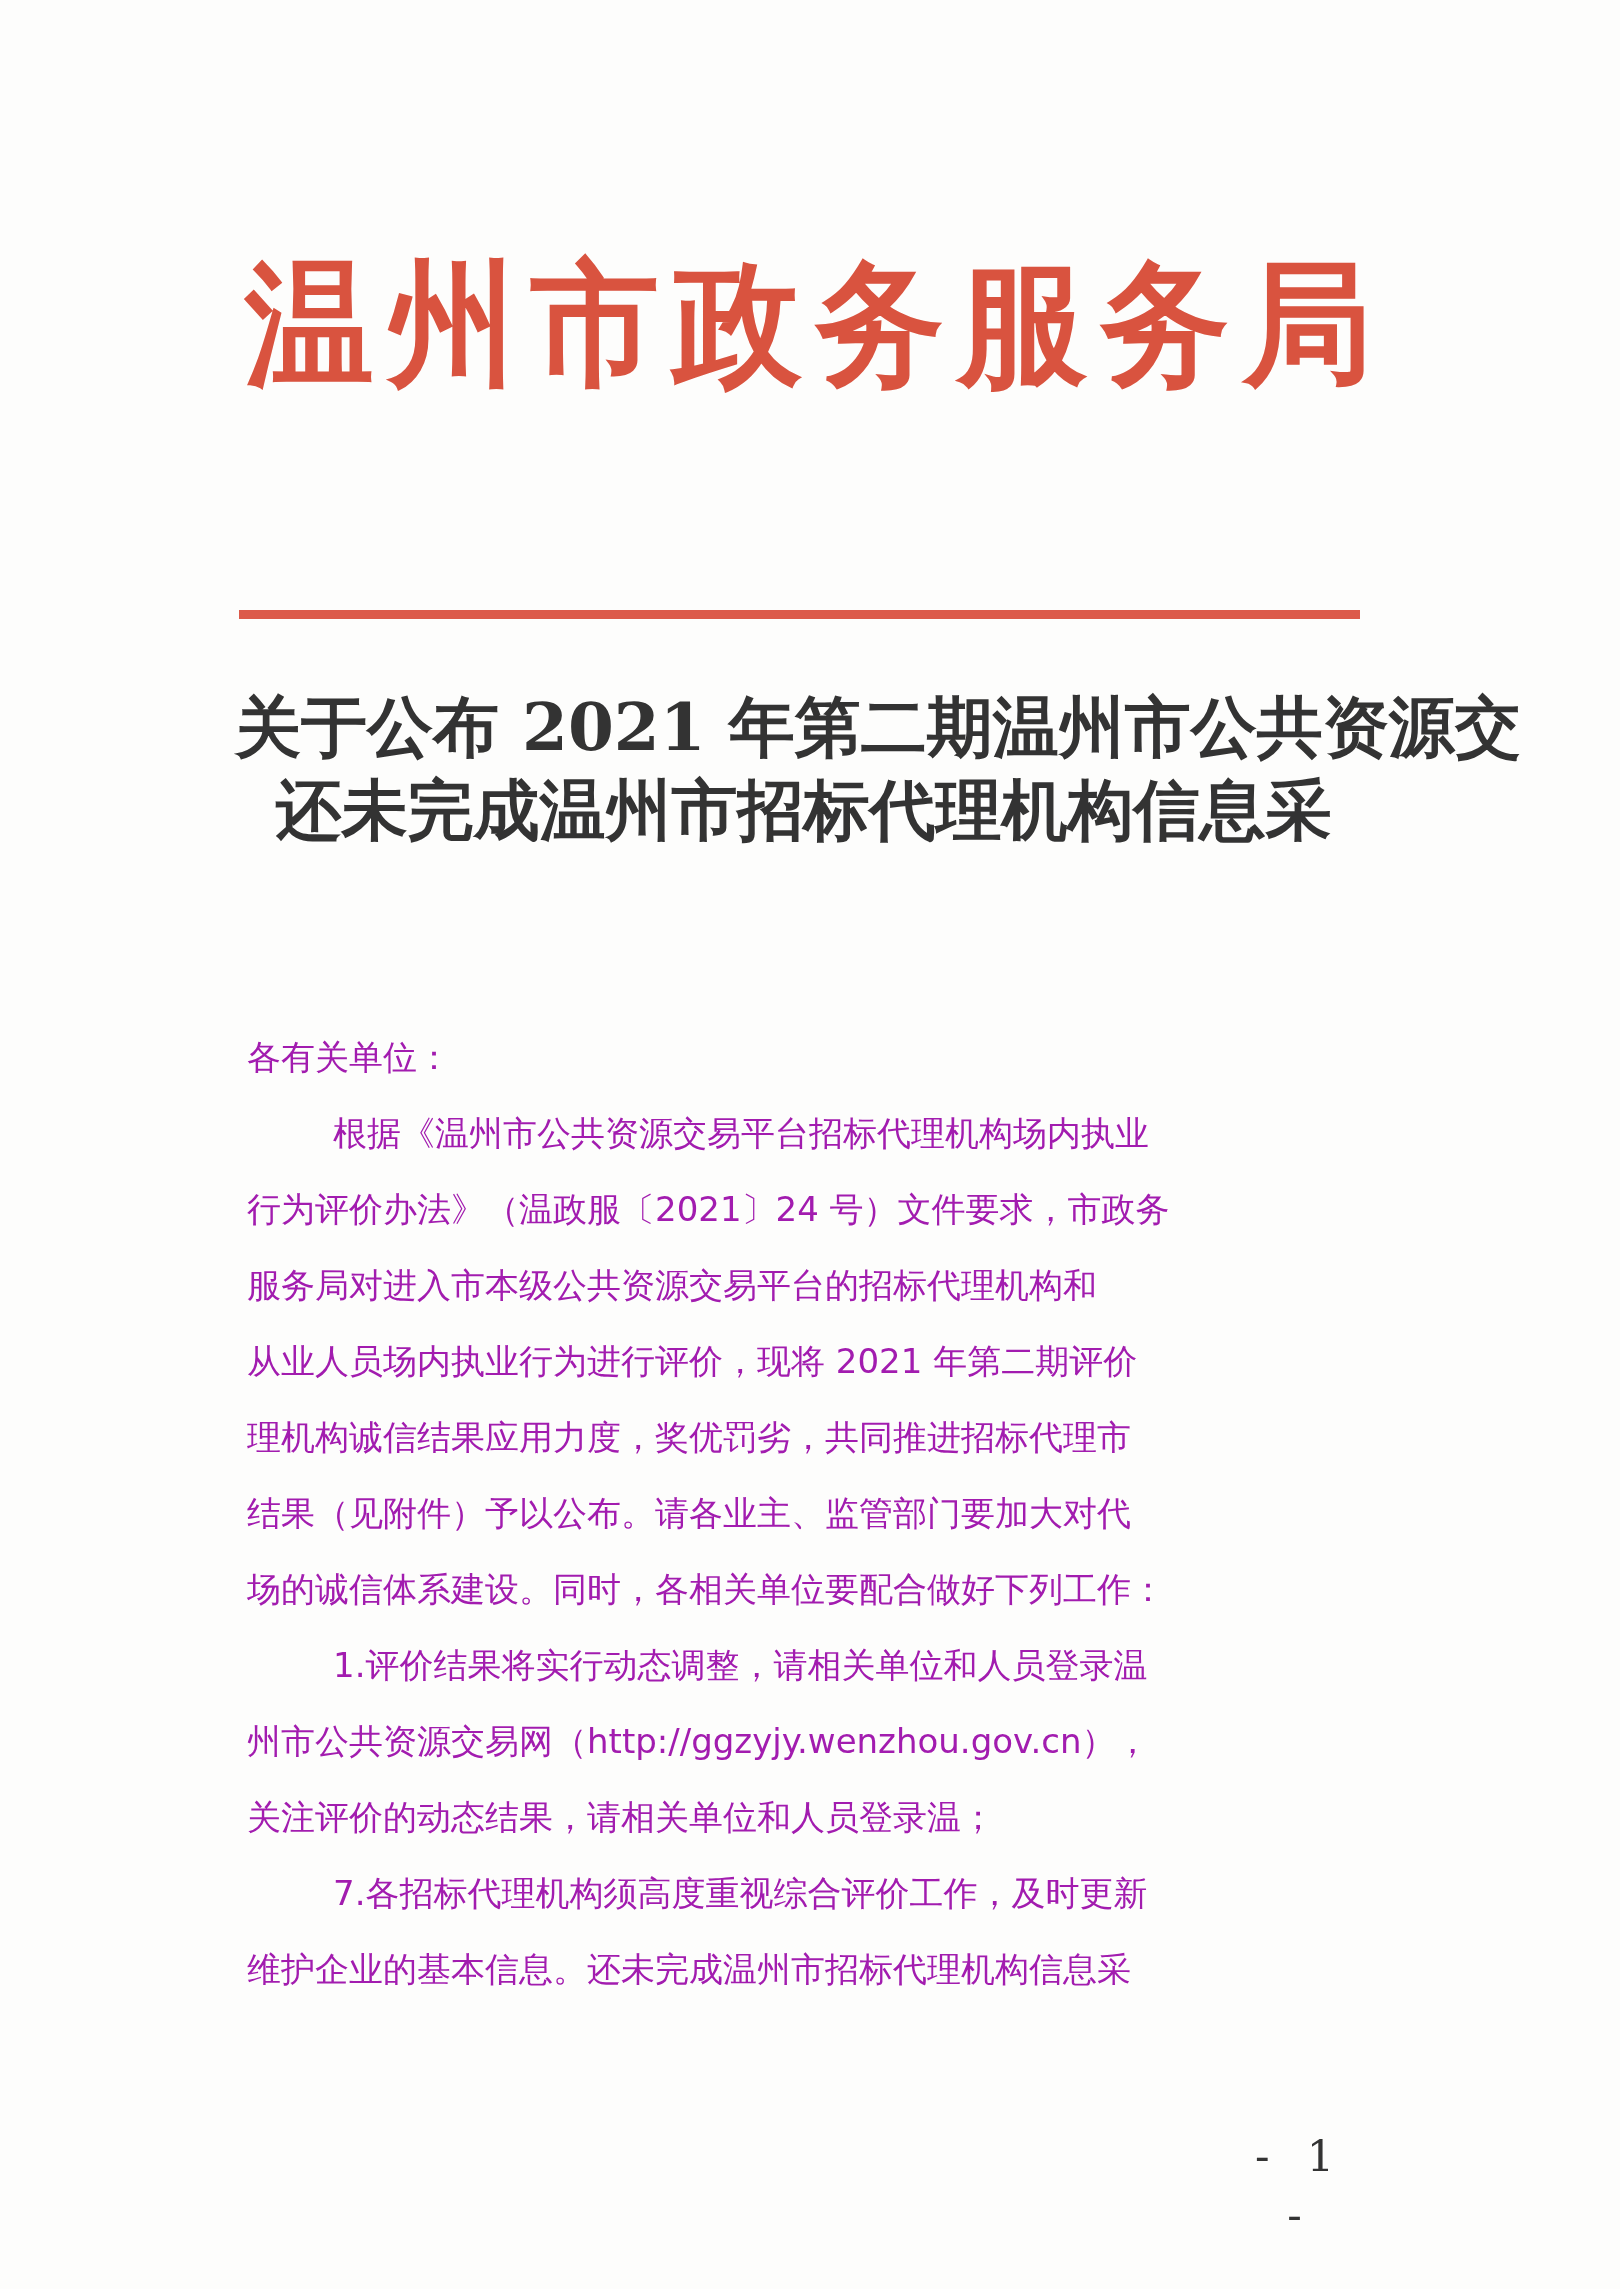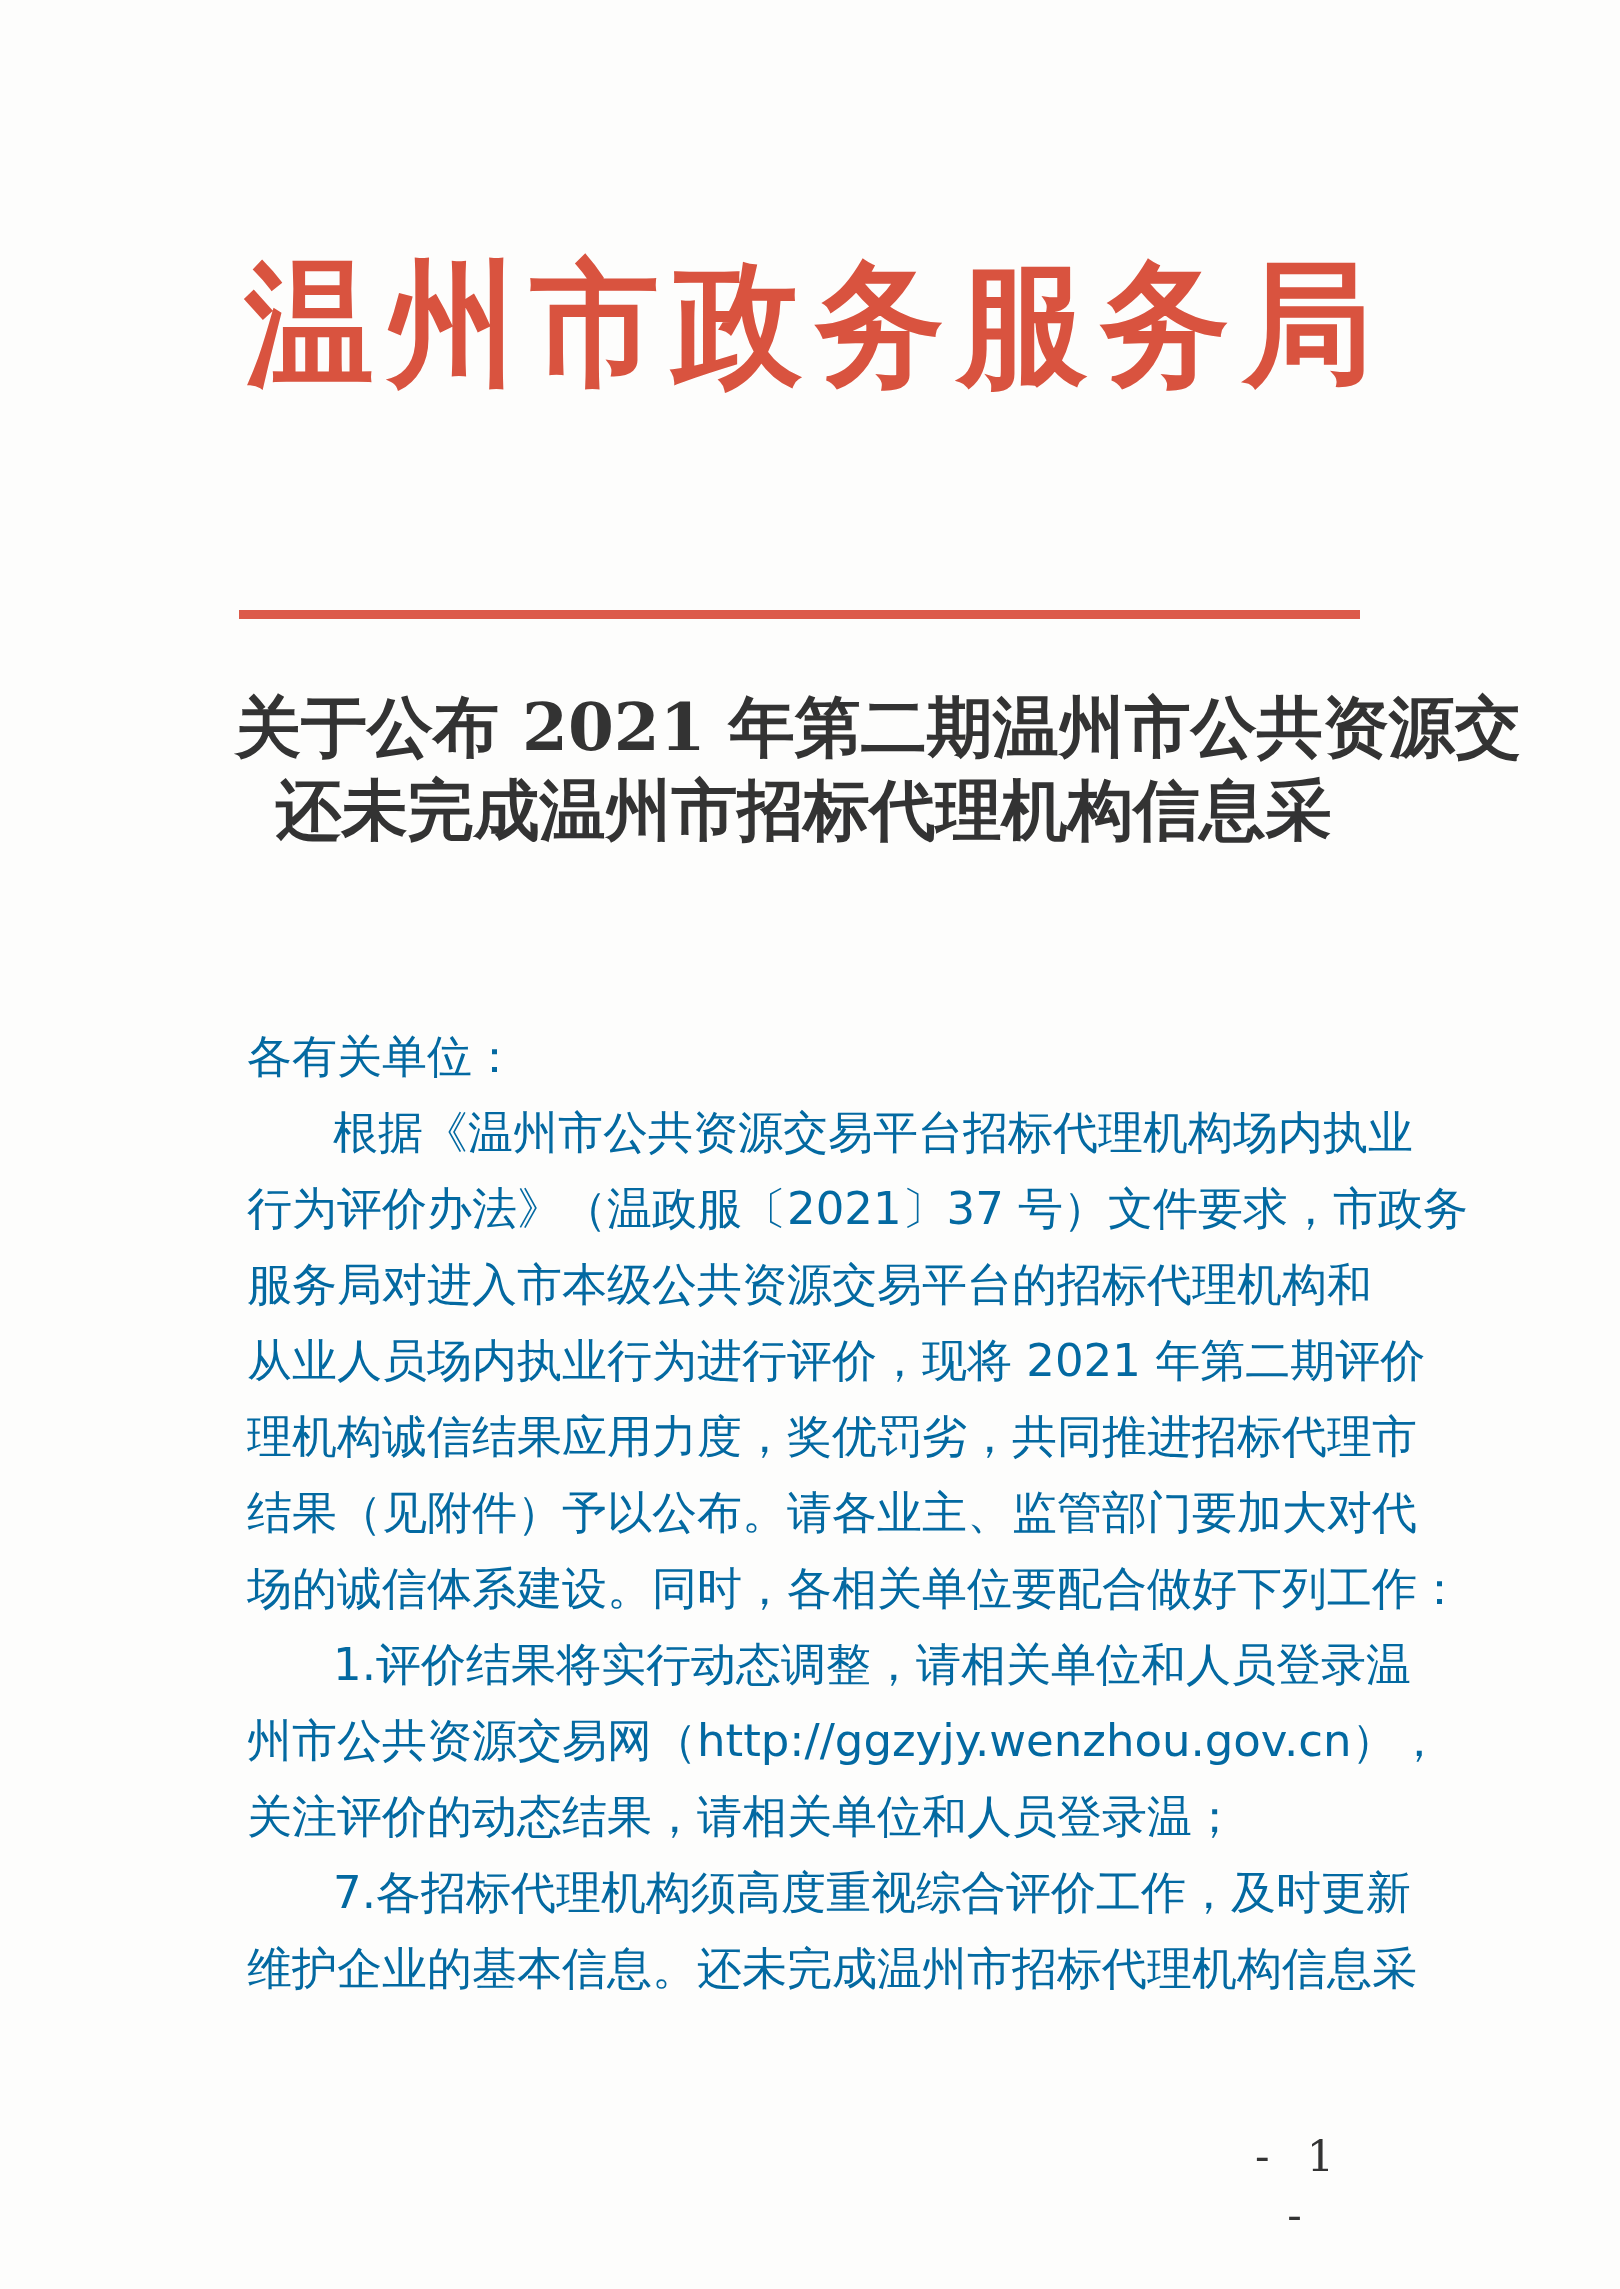--- a/index.html
+++ b/index.html
@@ -63,23 +63,23 @@
     }
     .title div {
       white-space: nowrap;
     }
     .body-text {
       position: absolute;
       left: 247px;
       top: 1019px;
       width: 1122px;
       font-family: "DejaVu Sans", "Liberation Sans", sans-serif;
-      font-size: 45px;
+      font-size: 34px;
       line-height: 76px;
-      color: #0369a1;
+      color: #a21caf;
     }
     .line {
       white-space: nowrap;
       height: 76px;
       display: flex;
       justify-content: space-between;
     }
     .line.left {
       justify-content: flex-start;
     }
@@ -118,21 +118,21 @@
   <div class="red-rule"></div>
 
   <div class="title">
     <div>关于公布 2021 年第二期温州市公共资源交</div>
     <div>还未完成温州市招标代理机构信息采</div>
   </div>
 
   <div class="body-text">
     <div class="line left">各有关单位：</div>
     <div class="line indent">根据《温州市公共资源交易平台招标代理机构场内执业</div>
-    <div class="line">行为评价办法》（温政服〔2021〕37 号）文件要求，市政务</div>
+    <div class="line">行为评价办法》（温政服〔2021〕24 号）文件要求，市政务</div>
     <div class="line">服务局对进入市本级公共资源交易平台的招标代理机构和</div>
     <div class="line">从业人员场内执业行为进行评价，现将 2021 年第二期评价</div>
     <div class="line">理机构诚信结果应用力度，奖优罚劣，共同推进招标代理市</div>
     <div class="line">结果（见附件）予以公布。请各业主、监管部门要加大对代</div>
     <div class="line">场的诚信体系建设。同时，各相关单位要配合做好下列工作：</div>
     <div class="line indent">1.评价结果将实行动态调整，请相关单位和人员登录温</div>
     <div class="line">州市公共资源交易网（http://ggzyjy.wenzhou.gov.cn），</div>
     <div class="line left">关注评价的动态结果，请相关单位和人员登录温；</div>
     <div class="line indent">7.各招标代理机构须高度重视综合评价工作，及时更新</div>
     <div class="line">维护企业的基本信息。还未完成温州市招标代理机构信息采</div>

